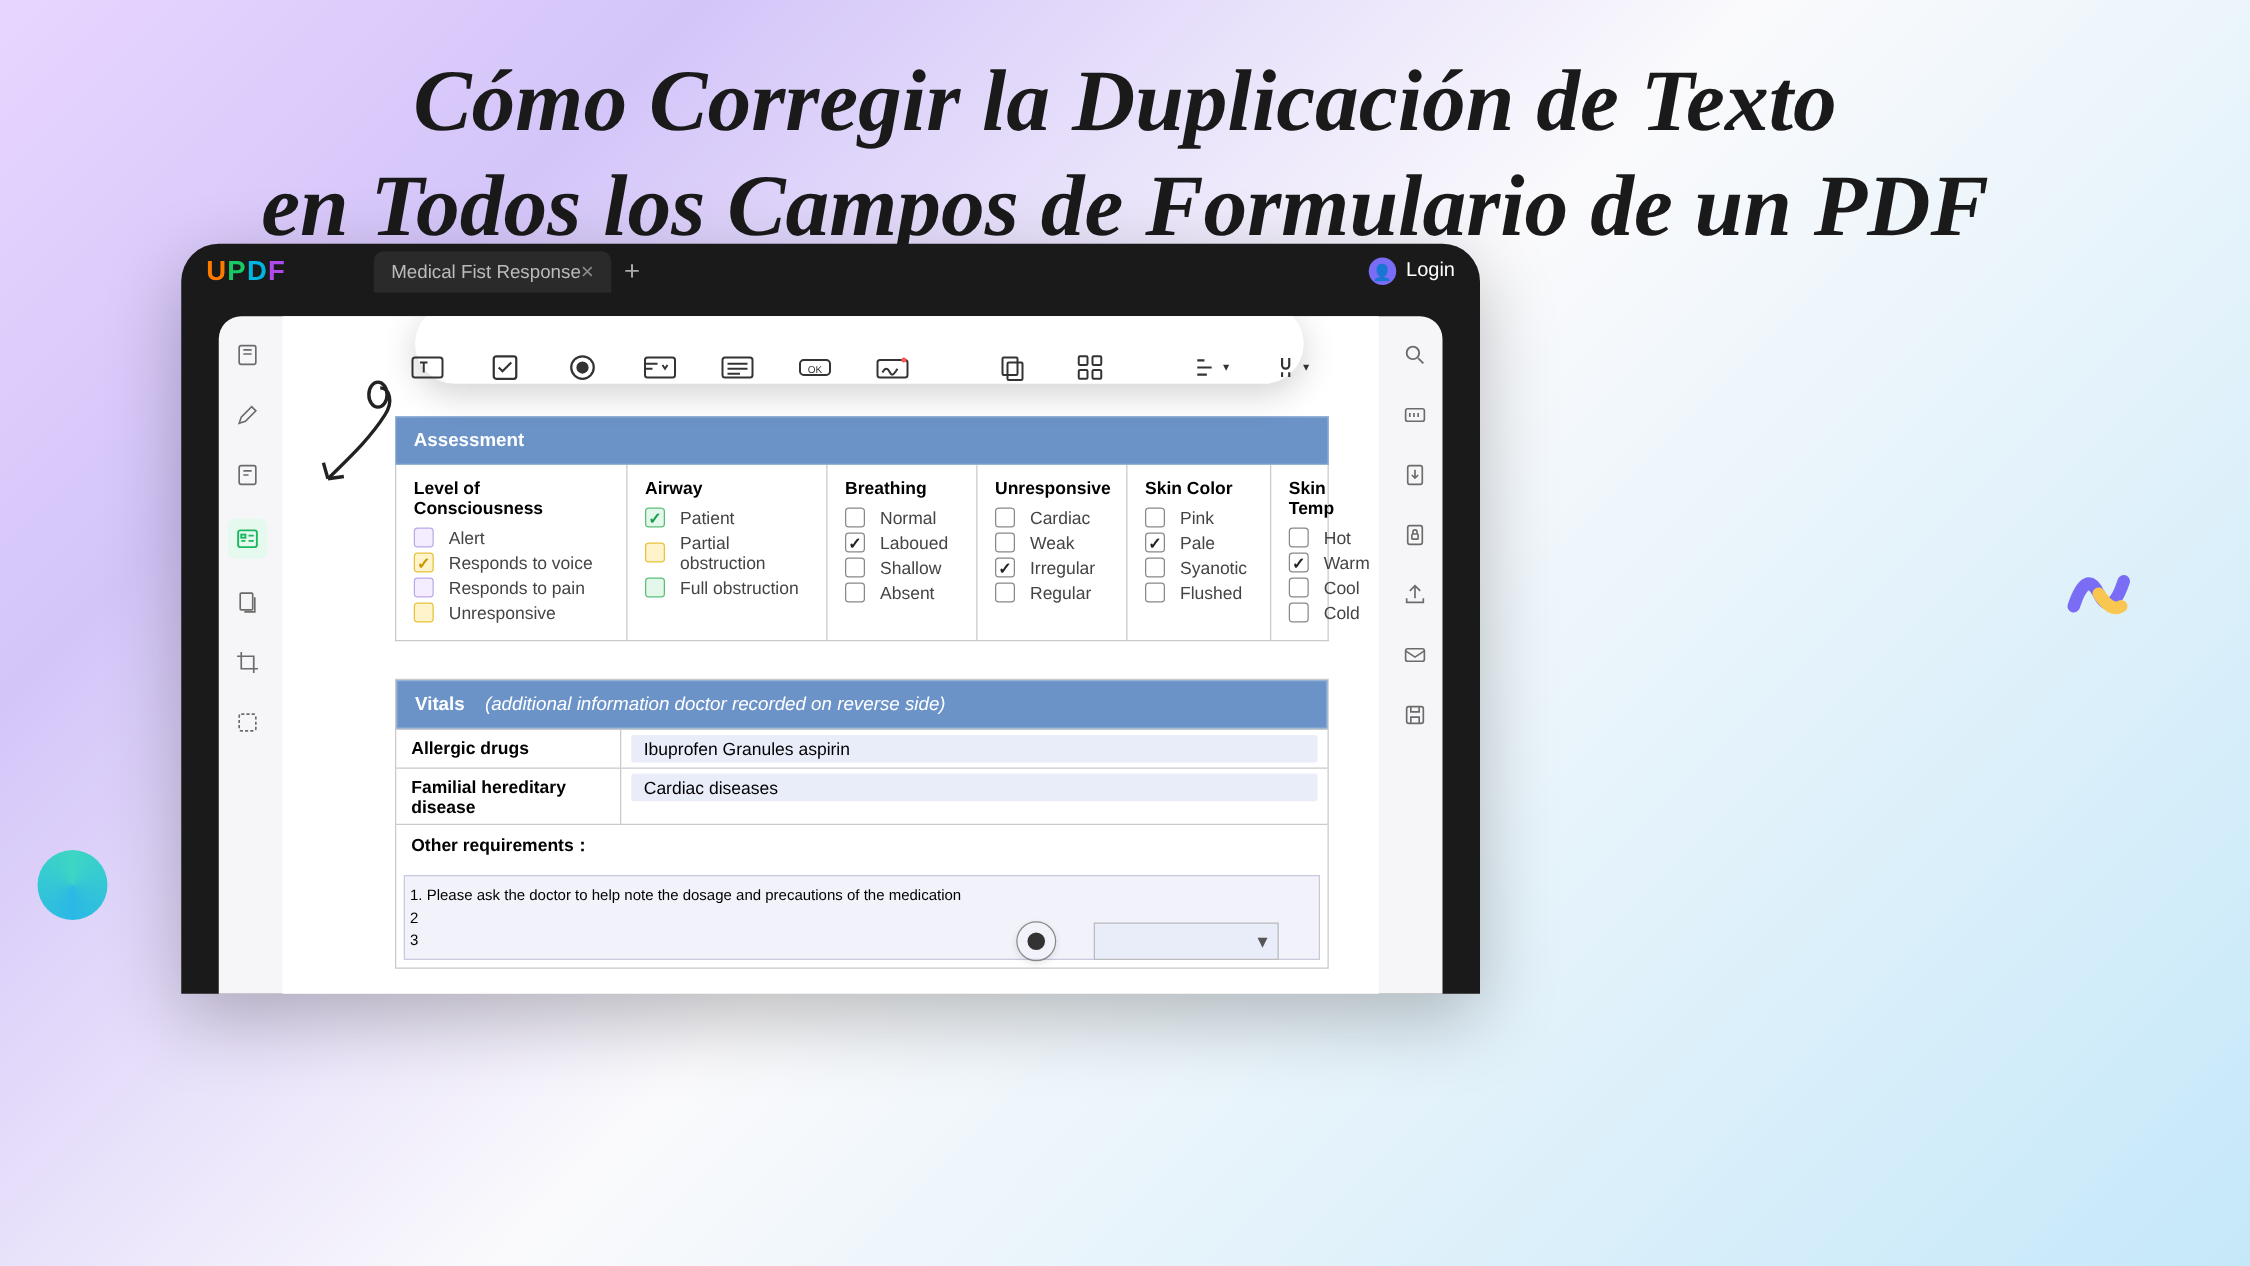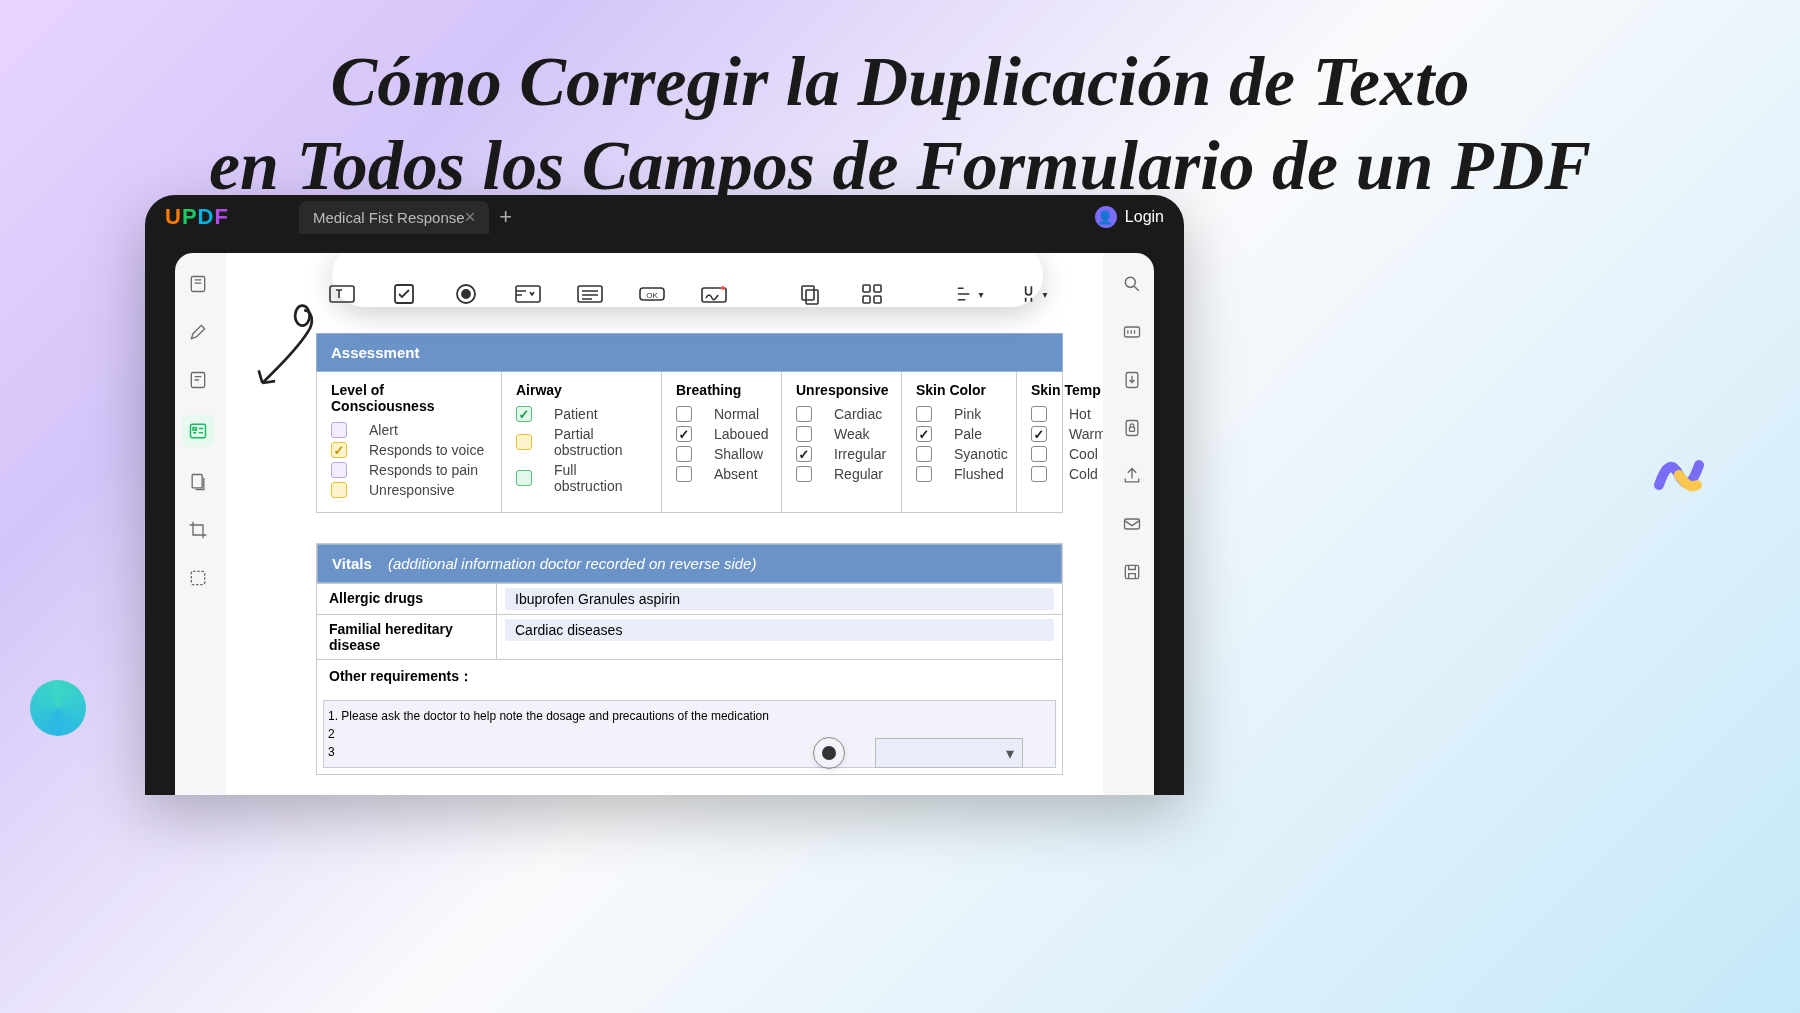--- a/index.html
+++ b/index.html
@@ -161,21 +161,21 @@
   .assess-col:nth-child(3){ width:120px; }
   .assess-col:nth-child(4){ width:120px; }
   .assess-col:nth-child(5){ width:115px; }
   .assess-col:nth-child(6){ flex:1; border-right:none; }
   .col-head {
     font-weight:600;
     font-size:14px;
     margin-bottom:8px;
   }
   .chk-row {
-    display:flex; align-items:center; gap:22px;
+    display:flex; align-items:center; gap:12px;
     margin:4px 0;
     font-size:14px; color:#444;
   }
   .chk {
     width:16px; height:16px;
     border:1.5px solid #888;
     border-radius:3px;
     display:flex; align-items:center; justify-content:center;
     flex-shrink:0;
   }

